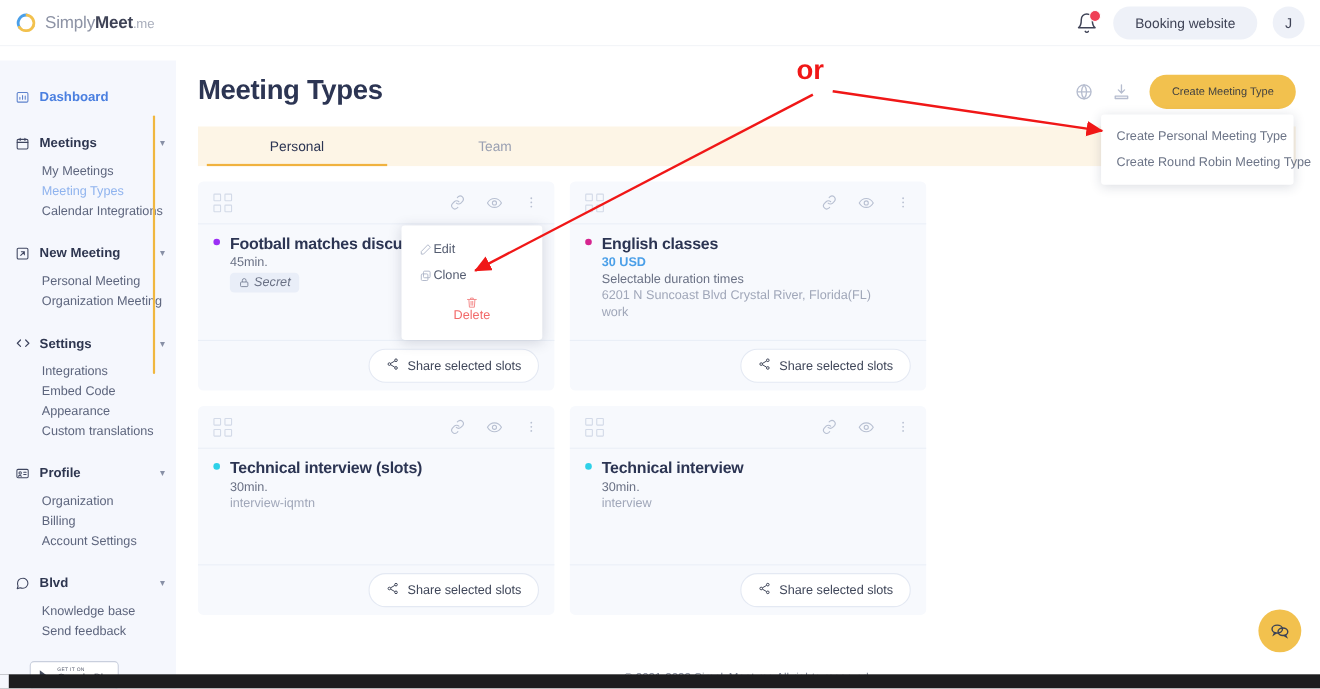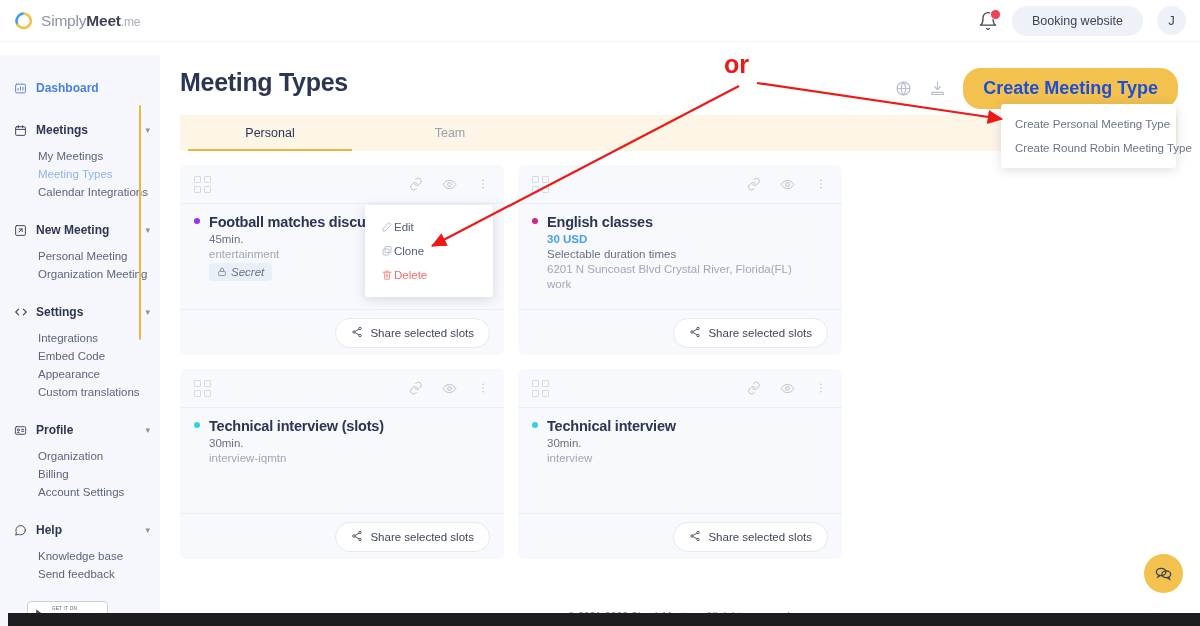--- a/index.html
+++ b/index.html
@@ -129,21 +129,21 @@
     font-size: 11.5px; color: #3f4659; padding: 7px 15px; cursor: pointer;
     display: flex; align-items: center; gap: 7px; font-family: inherit;
   }
 
   
   .head-actions {
     position: absolute; right: 22px; top: 68px; display: flex; align-items: center; gap: 17px; z-index: 30;
   }
   .head-actions .gi { color: #b6bdcf; cursor: pointer; display: flex; }
   .create-btn {
-    background: #f2c14e; color: #1d4ed8; font-weight: 700; font-size: 18px;
+    background: #f2c14e; color: #404040; font-weight: 400; font-size: 10px;
     border: none; border-radius: 18px; padding: 10px 20px; cursor: pointer; font-family: inherit;
     white-space: nowrap;
   }
 
   
   .create-menu {
     position: absolute; left: 1001px; top: 104px; width: 175px;
     background: #fff; border-radius: 3px; padding: 8px 0;
     box-shadow: 0 2px 11px rgba(40,50,80,.16); z-index: 60;
   }
@@ -153,21 +153,21 @@
   }
   .ctx-menu {
     position: absolute; left: 365px; top: 205px; width: 128px;
     background: #fff; border-radius: 3px; padding: 10px 0;
     box-shadow: 0 2px 12px rgba(40,50,80,.17); z-index: 60;
   }
   .ctx-item {
     display: flex; align-items: center; padding: 6px 16px;
     font-size: 11.5px; color: #545c70; cursor: pointer;
   }
-  .ctx-item.danger { color: #f26a6a; }
+  .ctx-item.danger { color: #f26a6a; flex-direction: column; }
   .ctx-item .ci { width: 13px; display:flex; color: #b3bacb; }
   .ctx-item.danger .ci { color: #f48d8d; }
 
   
   .anno-layer { position: absolute; inset: 0; pointer-events: none; z-index: 70; }
   .anno-or {
     position: absolute; left: 724px; top: 50px;
     font-size: 25px; font-weight: 700; color: #f01717;
     font-family: "Liberation Sans", sans-serif;
   }
@@ -298,21 +298,21 @@
       <a>Account Settings</a>
     </div>
     <div class="side-gap"></div>
 
     <div class="side-group-head">
       <span class="side-ico">
         <svg viewBox="0 0 24 24" width="13" height="13" fill="none" stroke="#3f4660" stroke-width="1.8" stroke-linecap="round" stroke-linejoin="round">
           <path d="M21 11.5a8.4 8.4 0 0 1-9 8.4 9 9 0 0 1-3.8-.9L3 20.5l1.5-4.4A8.4 8.4 0 0 1 3.6 11.5a8.4 8.4 0 0 1 8.4-8.4 8.4 8.4 0 0 1 9 8.4z"></path>
         </svg>
       </span>
-      <span class="side-group-label">Help</span>
+      <span class="side-group-label">Blvd</span>
       <span class="chev">▾</span>
     </div>
     <div class="side-sub">
       <a>Knowledge base</a>
       <a>Send feedback</a>
     </div>
     <div class="partial-row"></div>
 
     <div class="store-badges">
       <div class="store-badge">
@@ -370,21 +370,20 @@
               </span>
           </span>
         </div>
         <div class="card-body">
           <div class="ct-row">
             <i class="dot" style="background:#9b2ff5"></i>
             <span class="card-title">Football matches discu</span>
           </div>
           <div class="card-sub">
             <div>45min.</div>
-            <div class="muted">entertainment</div>
             <div class="secret-badge">
               <svg viewBox="0 0 24 24" width="10" height="10" fill="none" stroke="#7c8499" stroke-width="2">
                   <rect x="4" y="10.5" width="16" height="10" rx="2"></rect>
                   <path d="M8 10.5V7a4 4 0 0 1 8 0v3.5"></path>
                 </svg>
               <span>Secret</span>
             </div>
           </div>
         </div>
         <div class="card-foot">

